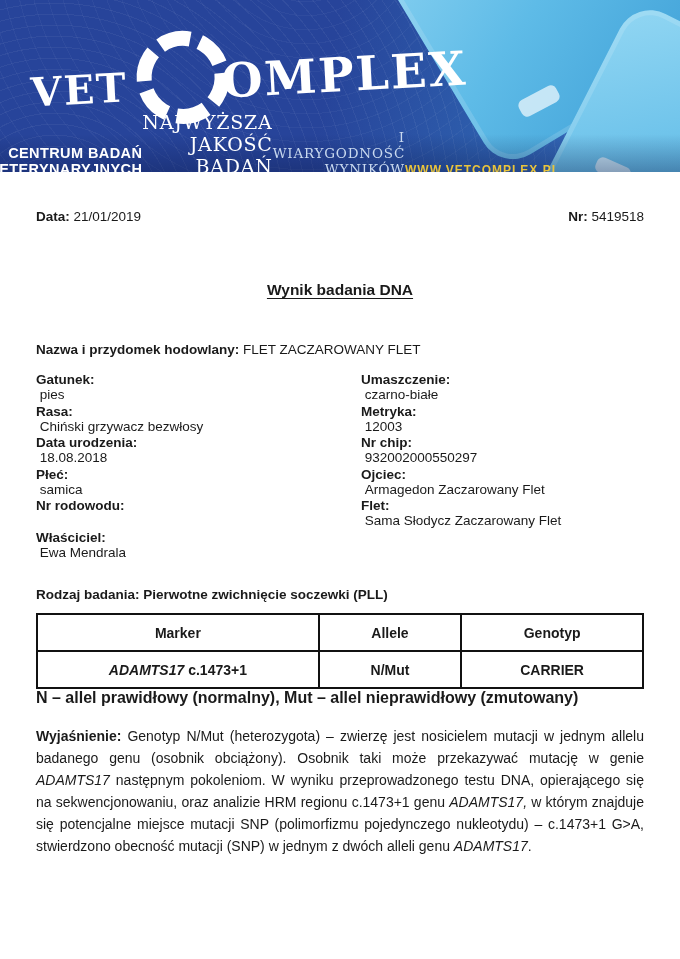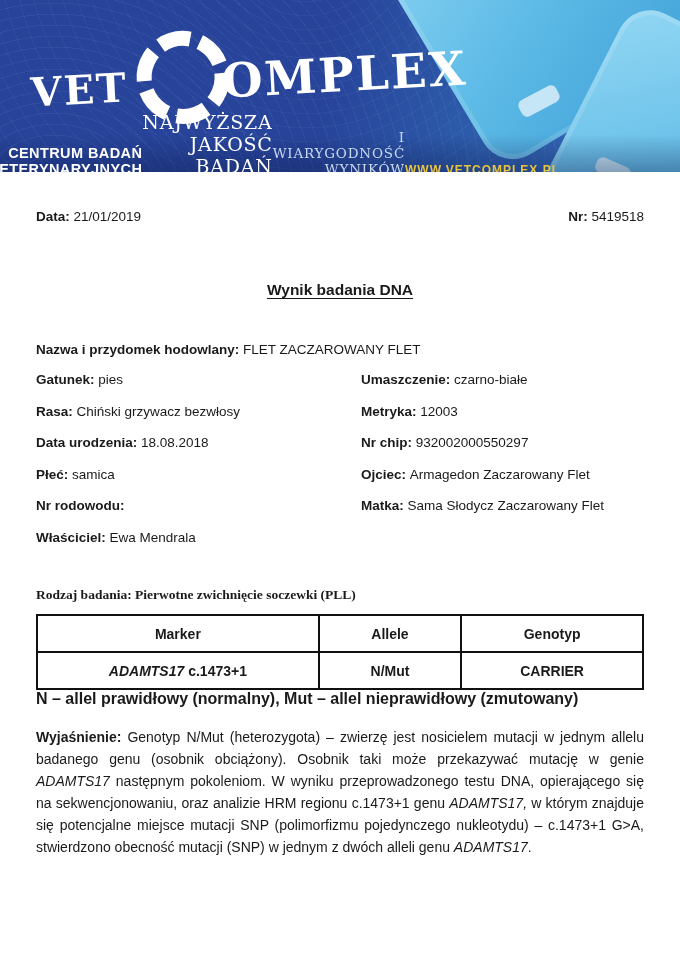--- a/index.html
+++ b/index.html
@@ -75,23 +75,23 @@
   }
   .doc-title {
     margin-top:57px; text-align:center;
     font-size:15.5px; font-weight:bold; text-decoration:underline;
     text-underline-offset:3px;
   }
 
   .subject { margin-top:43px; font-size:13.5px; }
   .subject .full-row { margin-bottom:13px; }
   .subject-grid { display:grid; grid-template-columns:325px 1fr; }
-  .subject-grid .cell { height:31.5px; display:flex; align-items:flex-start; padding-top:2px; }
-
-  .test-type { margin-top:28px; font-size:13.5px; font-weight:bold;font-family:Liberation Serif, serif; }
+  .subject-grid .cell { height:31.5px; display:flex; align-items:flex-start; padding-top:2px;flex-direction:column; }
+
+  .test-type { margin-top:28px; font-size:13.5px; font-weight:bold; }
 
   table.results {
     margin-top:11px; width:100%; border-collapse:collapse;
   }
   table.results th, table.results td {
     border:2px solid #111111; text-align:center;
     height:37px; font-size:14px; font-weight:bold; vertical-align:middle;
   }
   .col-marker { width:46.5%; } .col-allele { width:23.5%; } .col-genotyp { width:30%; }
 
@@ -177,21 +177,21 @@
         </div>
         <div class="cell">
           <b class="lbl">Ojciec:</b>
           <span>&nbsp;Armagedon Zaczarowany Flet</span>
         </div>
         <div class="cell">
           <b class="lbl">Nr rodowodu:</b>
           <span></span>
         </div>
         <div class="cell">
-          <b class="lbl">Matka:</b>
+          <b class="lbl">Flet:</b>
           <span>&nbsp;Sama Słodycz Zaczarowany Flet</span>
         </div>
         <div class="cell">
           <b class="lbl">Właściciel:</b>
           <span>&nbsp;Ewa Mendrala</span>
         </div>
       </div>
   </div>
 
   <div class="test-type">

